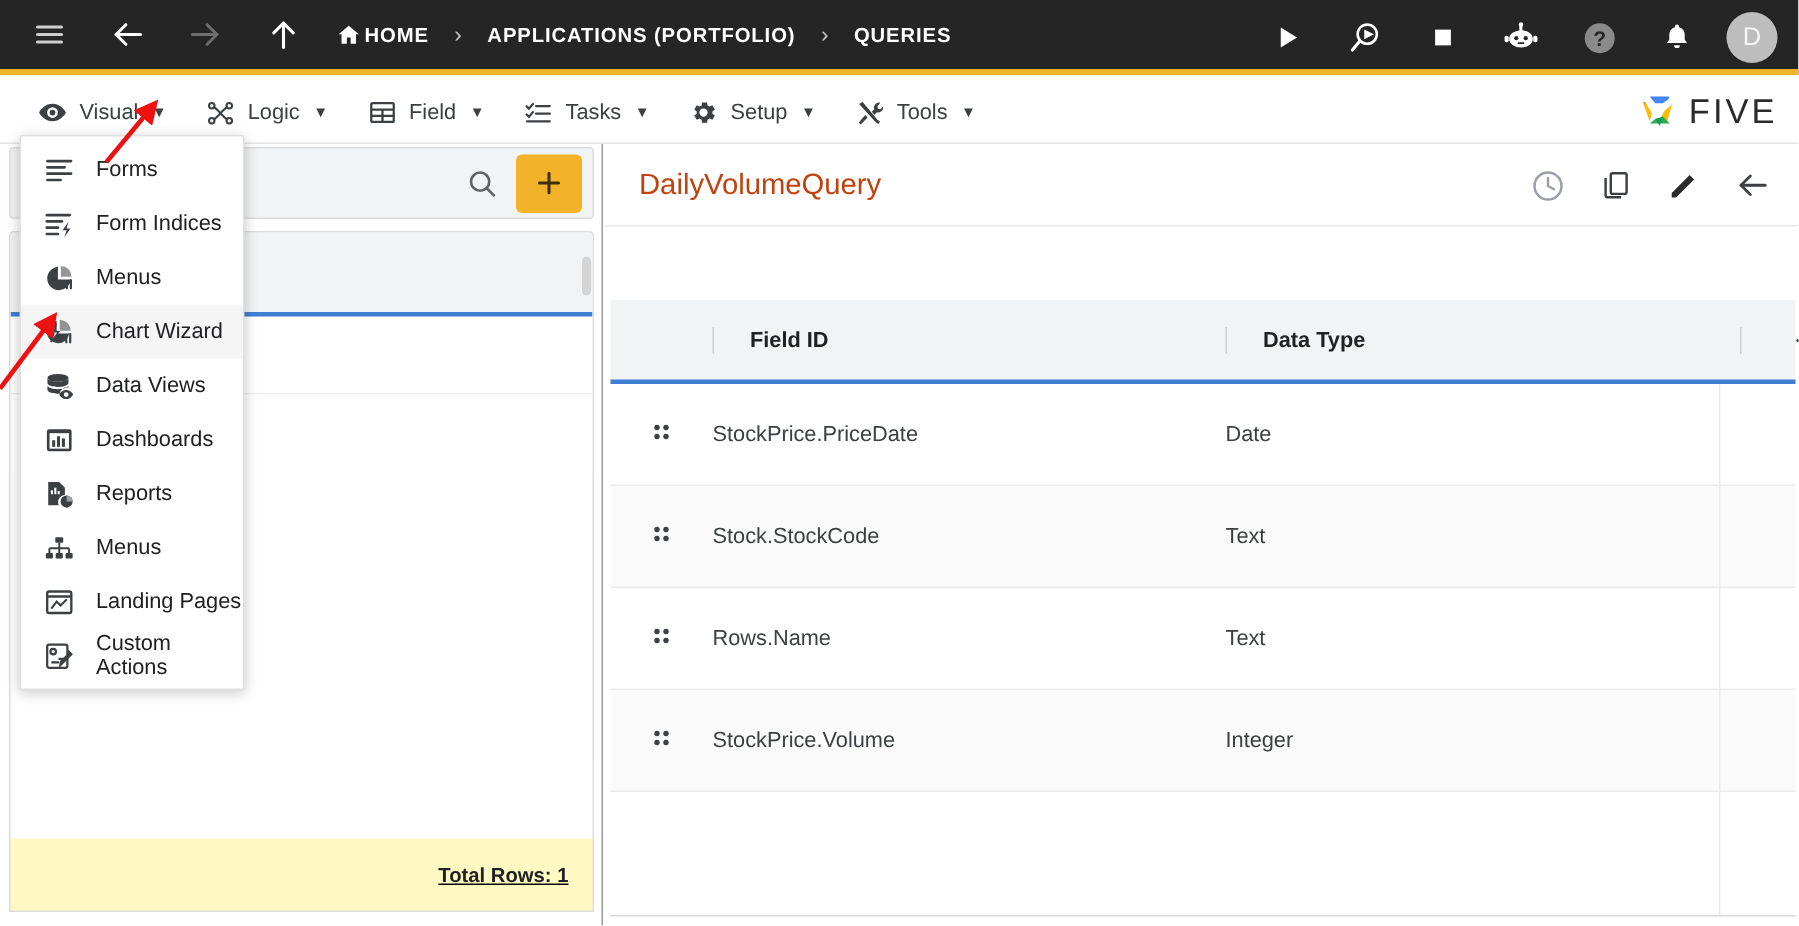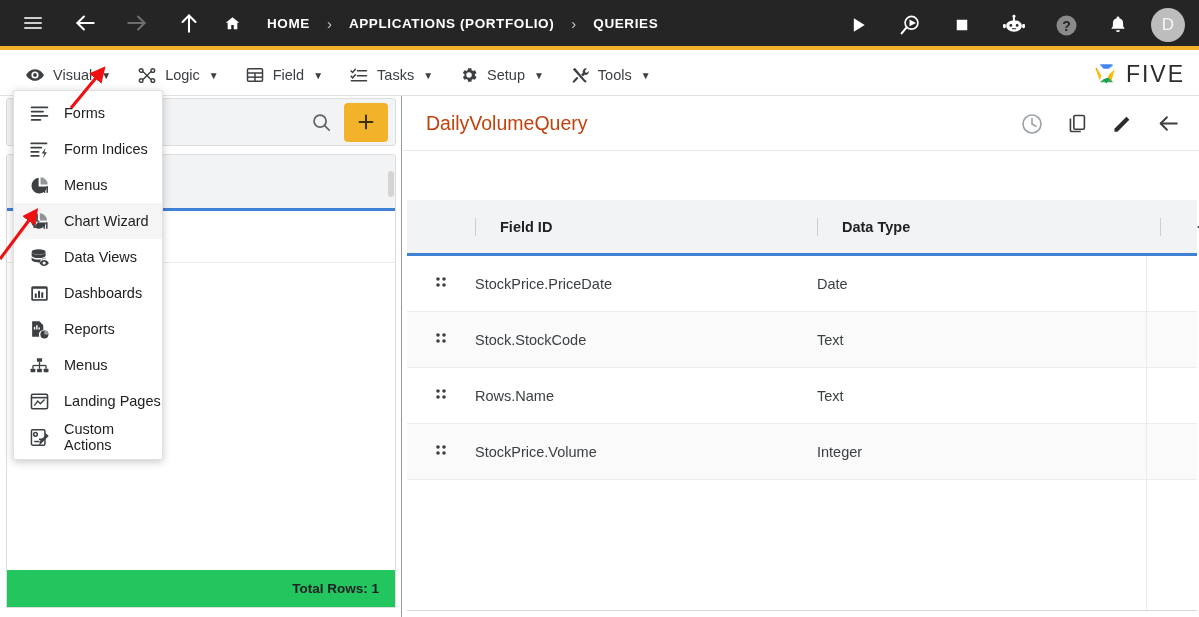--- a/index.html
+++ b/index.html
@@ -20,21 +20,21 @@
   .tb-icon {
     width: 38px; height: 50px; display: flex; align-items: center;
     justify-content: center; color: #ffffff; flex: 0 0 auto;
   }
   .tb-icon.dim { color: #6e6e6e; }
   .tb-icon svg { display: block; }
   .nav-group { display: flex; align-items: center; padding-left: 14px; gap: 14px; }
   .crumbs { display: flex; align-items: center; margin-left: 16px; gap: 0; }
   .crumb {
     color: #ffffff; font-size: 13.5px; font-weight: bold; letter-spacing: .6px;
-    display: flex; align-items: center; gap: 26px; white-space: nowrap;
+    display: flex; align-items: center; gap: 2px; white-space: nowrap;
   }
   .crumb-sep {
     color: #c9c9c9; font-size: 15px; margin: 0 17px; font-weight: normal;
     line-height: 1;
   }
   .tb-right {
     position: absolute; right: 14px; top: 0; height: 50px;
     display: flex; align-items: center; gap: 14px;
   }
   .avatar {
@@ -98,24 +98,25 @@
     position: relative;
   }
   .lp-scroll-thumb {
     position: absolute; right: 1px; top: 16px; width: 6px; height: 26px;
     background: #d4d4d4; border-radius: 3px;
   }
   .lp-row {
     height: 52px; border-bottom: 1px solid #ececec; background: #ffffff;
   }
   .lp-footer {
-    position: absolute; left: 6px; bottom: 9px; width: 390px; height: 38px;
-    background: #22c55e; border: 1px solid #dcdcdc; border-top: 0;
+    position: absolute; left: 6px; bottom: 9px; width: 390px; height: 49px;
+    background: #fef9c3; border: 1px solid #dcdcdc; border-top: 0;
     display: flex; align-items: center; justify-content: flex-end;
     padding-right: 16px;
+    text-decoration: underline;
   }
   .lp-footer-text { font-size: 13.5px; font-weight: bold; color: #202124; }
 
   
   .right-panel {
     position: absolute; left: 403px; top: 96px; width: 796px; height: 521px;
     background: #ffffff;
   }
   .rp-header {
     height: 55px; display: flex; align-items: center; position: relative;
@@ -161,21 +162,21 @@
   .c-handle { width: 68px; flex: 0 0 auto; }
   .c-field  { width: 342px; flex: 0 0 auto; }
   .c-type   { width: 343px; flex: 0 0 auto; }
   .c-plus   { flex: 1 1 auto; display: flex; align-items: center; }
   .plus-head {
     color: #3c4043; display: flex; align-items: center; cursor: pointer;
     margin-left: 17px;
   }
   .grid-rows { background: #ffffff; }
   .grid-row {
-    display: flex; height: 56px; align-items: center;
+    display: flex; height: 68px; align-items: center;
     border-bottom: 1px solid #ececec; background: #ffffff;
   }
   .grid-row.alt { background: #fafafa; }
   .cell {
     font-size: 14.5px; color: #3c4043; display: flex; align-items: center;
     height: 52px;
   }
   .drag-dots {
     width: 68px; display: flex; align-items: center; justify-content: center;
     cursor: grab;

